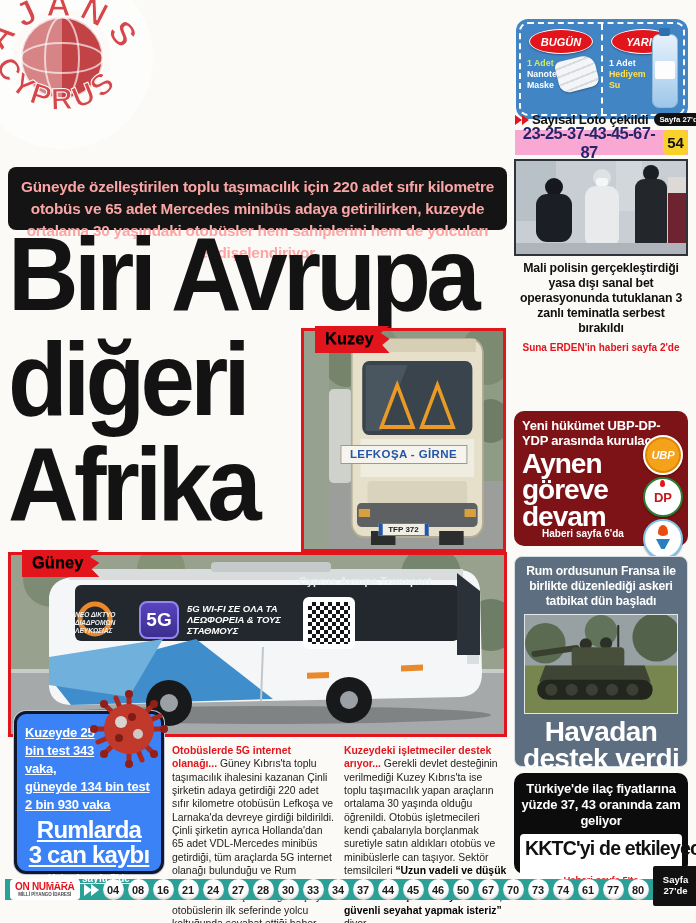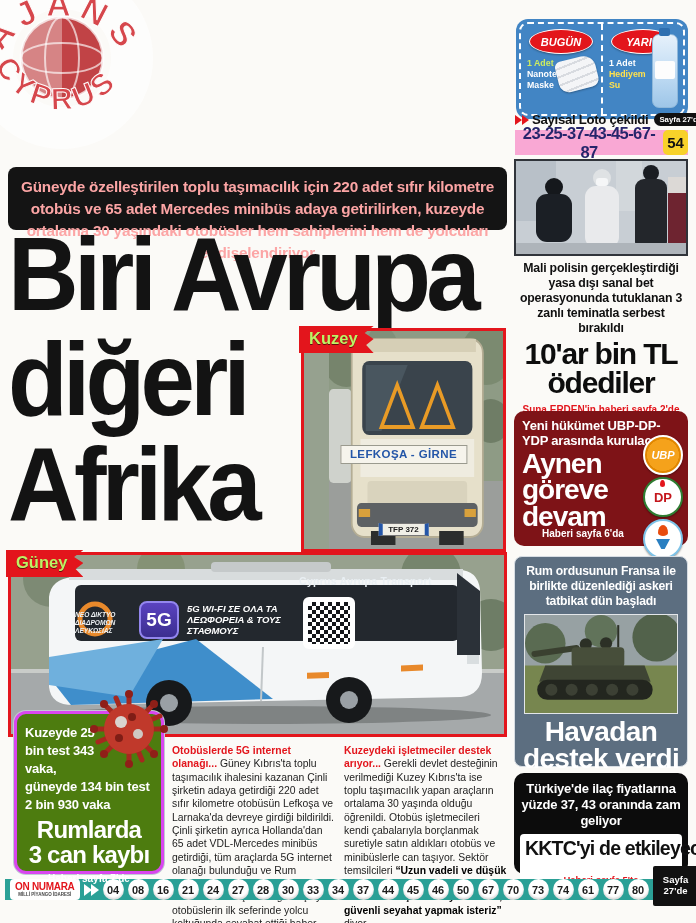--- a/index.html
+++ b/index.html
@@ -56,22 +56,22 @@
       transform:scaleX(.94);transform-origin:left top;white-space:nowrap;}
 
   
   .photo-north{position:absolute;left:301px;top:328px;width:205px;height:224px;border:3px solid #e3151c;
       box-sizing:border-box;background:#96a18f;overflow:hidden;padding-left:25px;}
   .photo-north svg,.photo-south svg,.bet-photo svg,.mil-photo svg{display:block;width:100%;height:100%;}
   .bus-sign{position:absolute;left:50%;transform:translateX(-50%);top:114px;background:#f6f4ec;color:#2456a8;
       font-weight:800;font-size:11.5px;padding:2px 9px 3px;border:1px solid #9a9a8e;white-space:nowrap;letter-spacing:.4px;}
   .bus-plate{position:absolute;left:50%;transform:translateX(-50%);top:192px;background:#f0efe6;color:#222;font-weight:700;
       font-size:8px;padding:1px 6px;border:1px solid #777;border-left:4px solid #2456a8;border-right:4px solid #2456a8;white-space:nowrap;}
-  .badge{position:absolute;background:#e3151c;color:#bef264;font-weight:800;font-size:16.5px;padding:3px 16px 5px 10px;
-      clip-path:polygon(0 0,100% 0,88% 26%,100% 48%,90% 70%,100% 100%,0 100%);text-shadow:0 1px 0 rgba(0,0,0,.55);z-index:5;}
+  .badge{position:absolute;background:#e3151c;color:#000000;font-weight:800;font-size:16.5px;padding:3px 16px 5px 10px;
+      clip-path:polygon(0 0,100% 0,88% 26%,100% 48%,90% 70%,100% 100%,0 100%);text-shadow:0 1px 0 rgba(0,0,0,.55);z-index:5;margin-left:16px;}
   .badge-north{left:299px;top:326px;}
   .badge-south{left:6px;top:550px;}
   .photo-south{position:absolute;left:8px;top:552px;width:499px;height:185px;border:3px solid #e3151c;
       box-sizing:border-box;background:#9aa491;overflow:hidden;}
   .sp-brand{position:absolute;left:288px;top:20px;color:#e9eff3;font-weight:700;font-size:10.5px;letter-spacing:.3px;}
   .sp-5g{position:absolute;left:128px;top:46px;width:36px;height:34px;background:linear-gradient(#5a43c0,#3b2e8f);
       border:2px solid #9386ee;border-radius:8px;color:#fff;font-weight:800;font-size:19px;
       display:flex;align-items:center;justify-content:center;}
   .sp-ad2{position:absolute;left:176px;top:48px;width:94px;color:#fff;font-weight:800;font-size:9.5px;line-height:1.18;font-style:italic;}
   .sp-ad1{position:absolute;left:64px;top:56px;width:54px;color:#eef1f3;font-weight:700;font-size:6.6px;line-height:1.25;font-style:italic;}
@@ -112,22 +112,22 @@
   .dash-red{flex:1;height:1px;background:#e3151c;}
 
   .art-med{position:absolute;left:514px;top:773px;width:174px;height:101px;box-sizing:border-box;background:#0c0c0c;
       border-radius:10px;padding:8px 6px 6px;}
   .med-kicker{color:#fff;font-size:13px;font-weight:700;text-align:center;line-height:1.22;letter-spacing:-.2px;}
   .med-inner{margin-top:5px;background:#fff;border-radius:4px;padding:3px 5px 4px;}
   .med-headline{font-size:19.5px;font-weight:800;color:#111;text-align:center;letter-spacing:-.8px;white-space:nowrap;}
   .med-page{margin-top:14px;display:flex;align-items:center;gap:0;font-size:9.5px;font-weight:700;color:#e3151c;}
 
   
-  .covid-box{position:absolute;left:14px;top:711px;width:150px;height:163px;box-sizing:border-box;background:#4d7c0f;
-      border:3px solid #d946ef;border-radius:12px;box-shadow:0 0 0 1px #c3c9d4;color:#fff;padding:9px 8px 6px;z-index:4;}
+  .covid-box{position:absolute;left:14px;top:711px;width:150px;height:163px;box-sizing:border-box;background:#3b82f6;
+      border:3px solid #0f172a;border-radius:12px;box-shadow:0 0 0 1px #c3c9d4;color:#fff;padding:9px 8px 6px;z-index:4;text-decoration:underline;}
   .covid-float{float:right;width:54px;height:46px;}
   .covid-stats{font-size:13px;font-weight:700;line-height:1.24;letter-spacing:-.2px;}
   .covid-headline{clear:both;text-align:center;font-size:24px;font-weight:800;line-height:1.04;margin-top:4px;letter-spacing:-.8px;}
   .covid-page{text-align:center;font-size:10px;font-weight:700;margin-top:6px;}
   .covid-virus{position:absolute;left:86px;top:686px;width:86px;height:86px;z-index:6;}
 
   
   .col{position:absolute;top:744px;width:163px;font-size:10.4px;line-height:1.28;color:#1c1c1c;}
   .col1{left:172px;}
   .col2{left:344px;}
@@ -254,21 +254,20 @@
           <rect x="80" y="17" width="12" height="8" rx="3" fill="#f5f6f7"></rect>
         <rect x="69" y="25" width="34" height="62" rx="11" fill="#e9eaec"></rect>
         <circle cx="135" cy="12" r="8" fill="#1a1d22"></circle>
         <rect x="119" y="18" width="32" height="72" rx="9" fill="#23262b"></rect>
         <rect x="152" y="16" width="18" height="16" fill="#dcd9d6"></rect>
         <rect x="152" y="32" width="18" height="58" fill="#6e2430"></rect>
         <rect x="0" y="82" width="170" height="11" fill="#aeb4ba"></rect>
       </svg>
     </div>
     <div class="bet-kicker">Mali polisin gerçekleştirdiği yasa dışı sanal bet operasyonunda tutuklanan 3 zanlı teminatla serbest bırakıldı</div>
-    <div class="bet-headline">10'ar bin TL ödediler</div>
     <div class="bet-byline">Suna ERDEN'in haberi sayfa 2'de</div>
   </div>
 
   <div class="art-gov">
     <div class="gov-kicker">Yeni hükümet UBP-DP-YDP arasında kurulacak</div>
     <div class="gov-headline">Aynen göreve devam</div>
     <div class="gov-logos">
       <div class="plogo logo-ubp">
         <span>UBP</span>
       </div>

